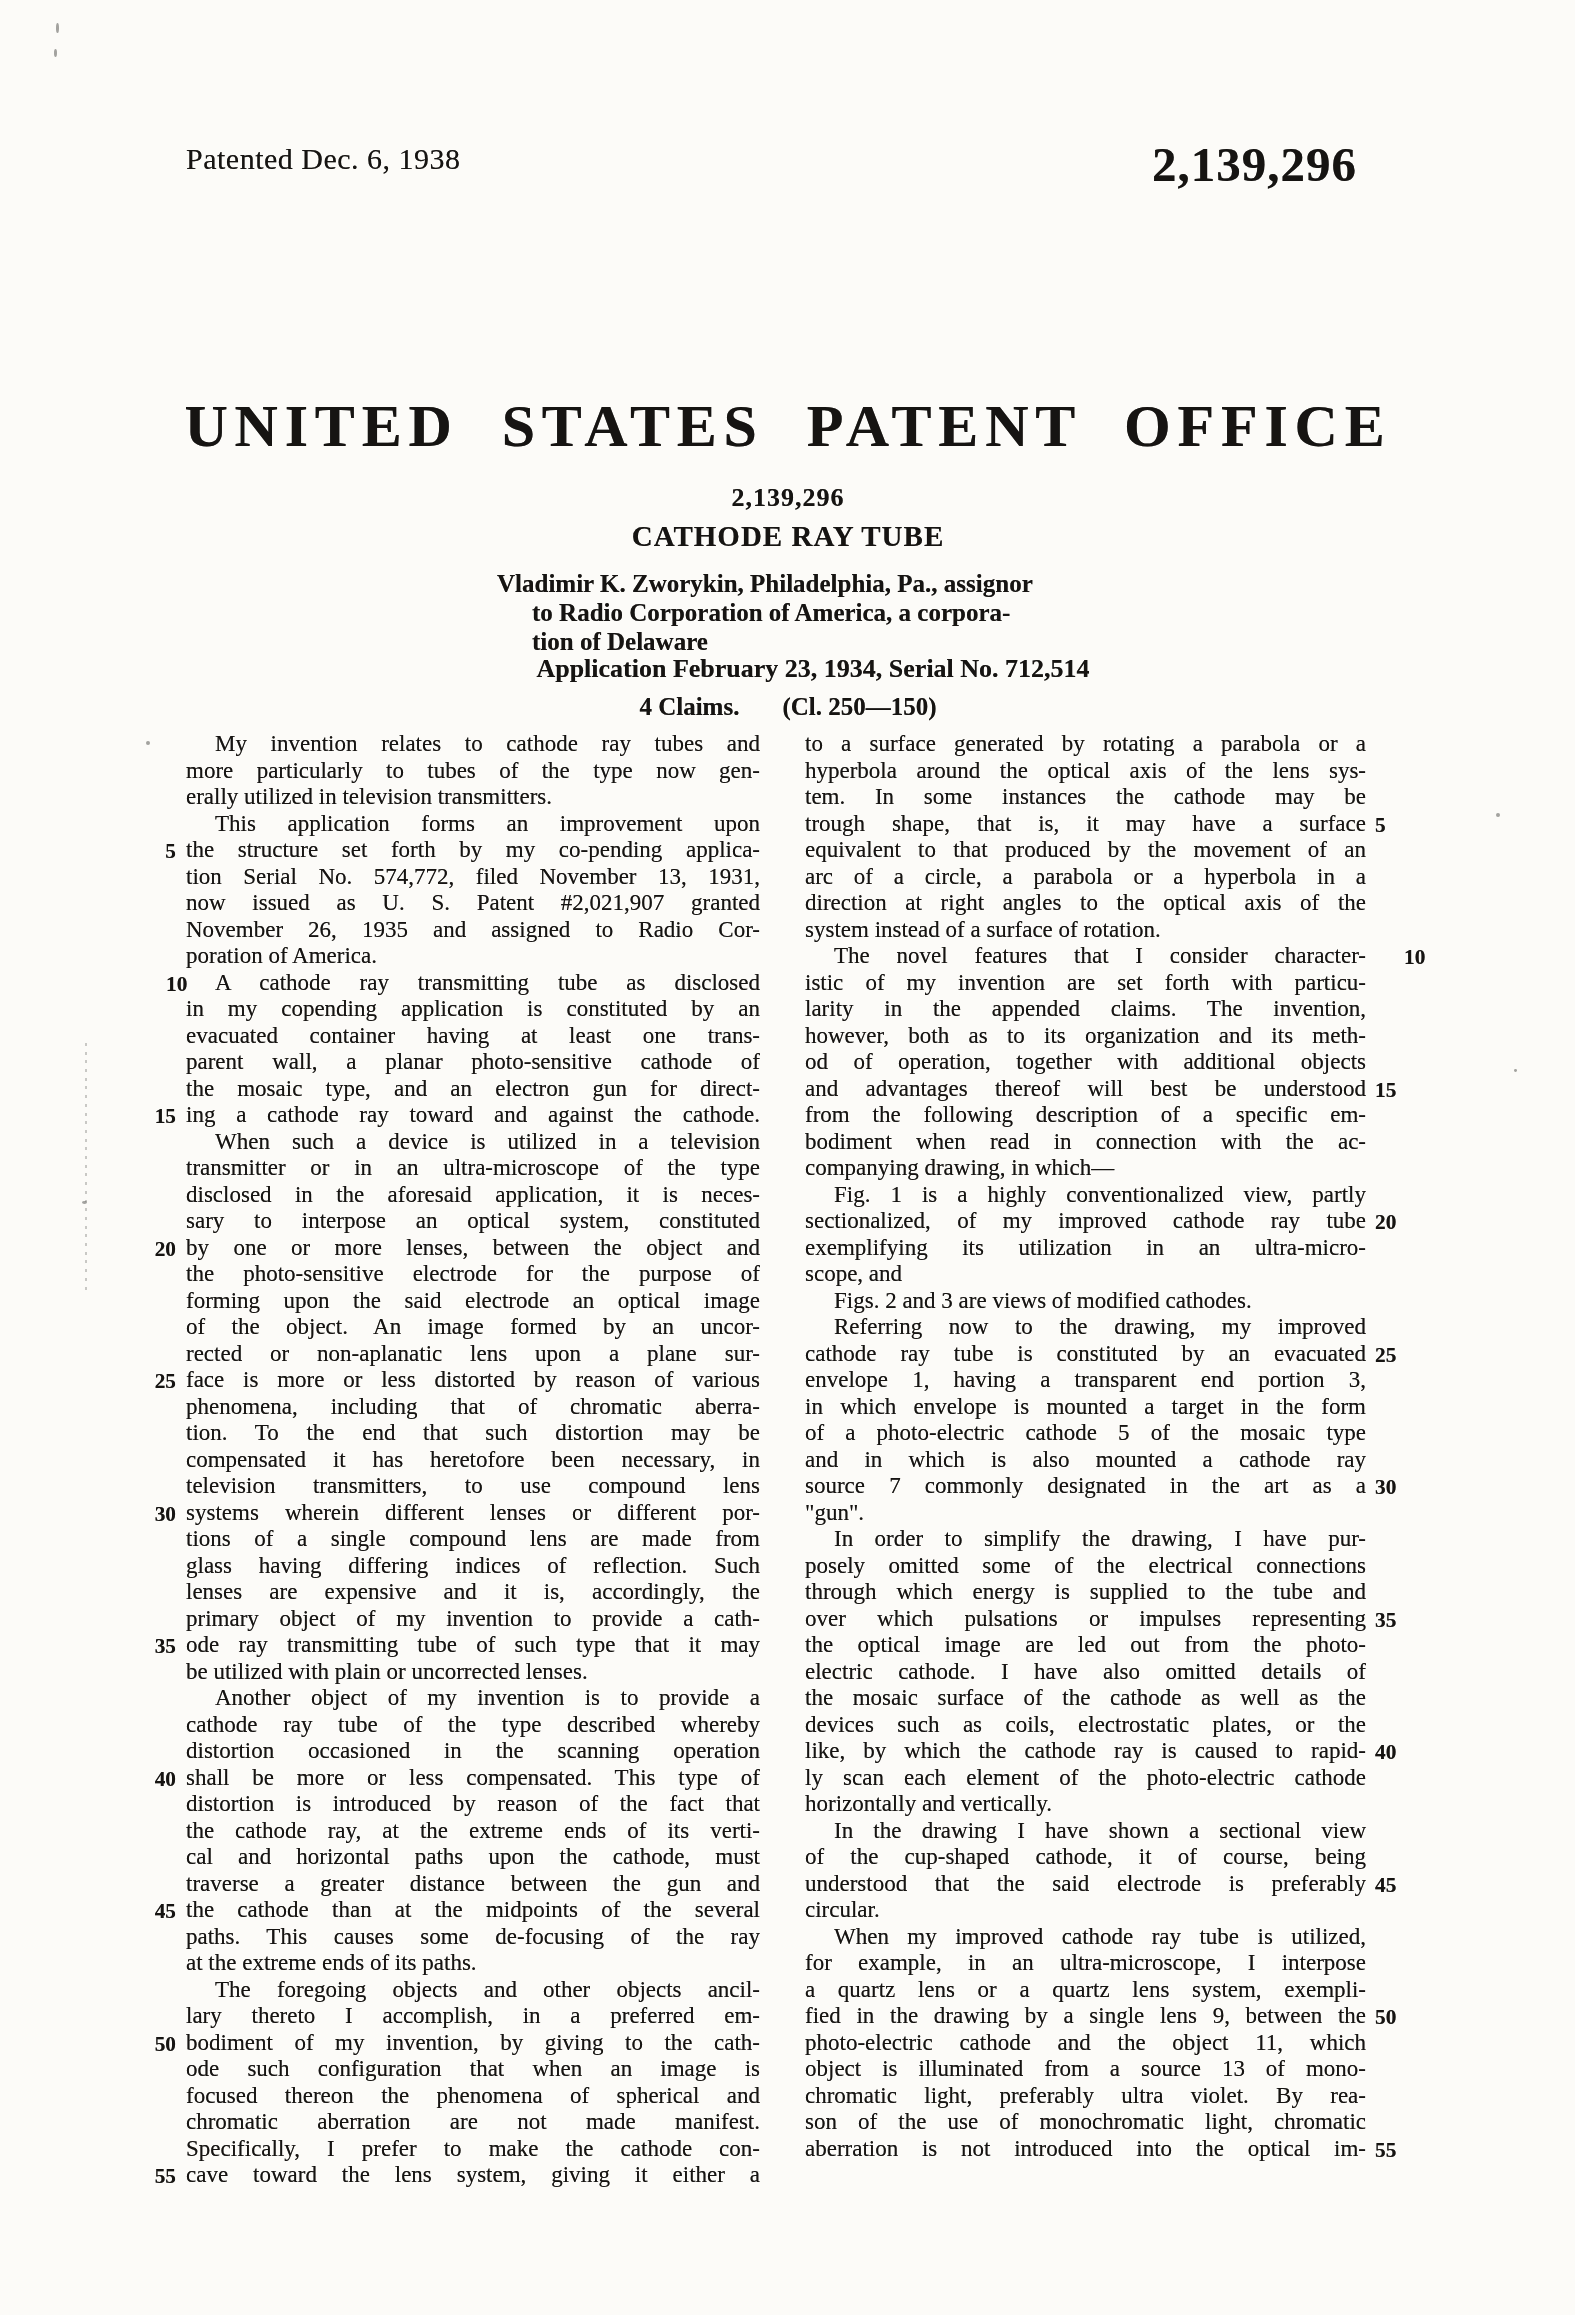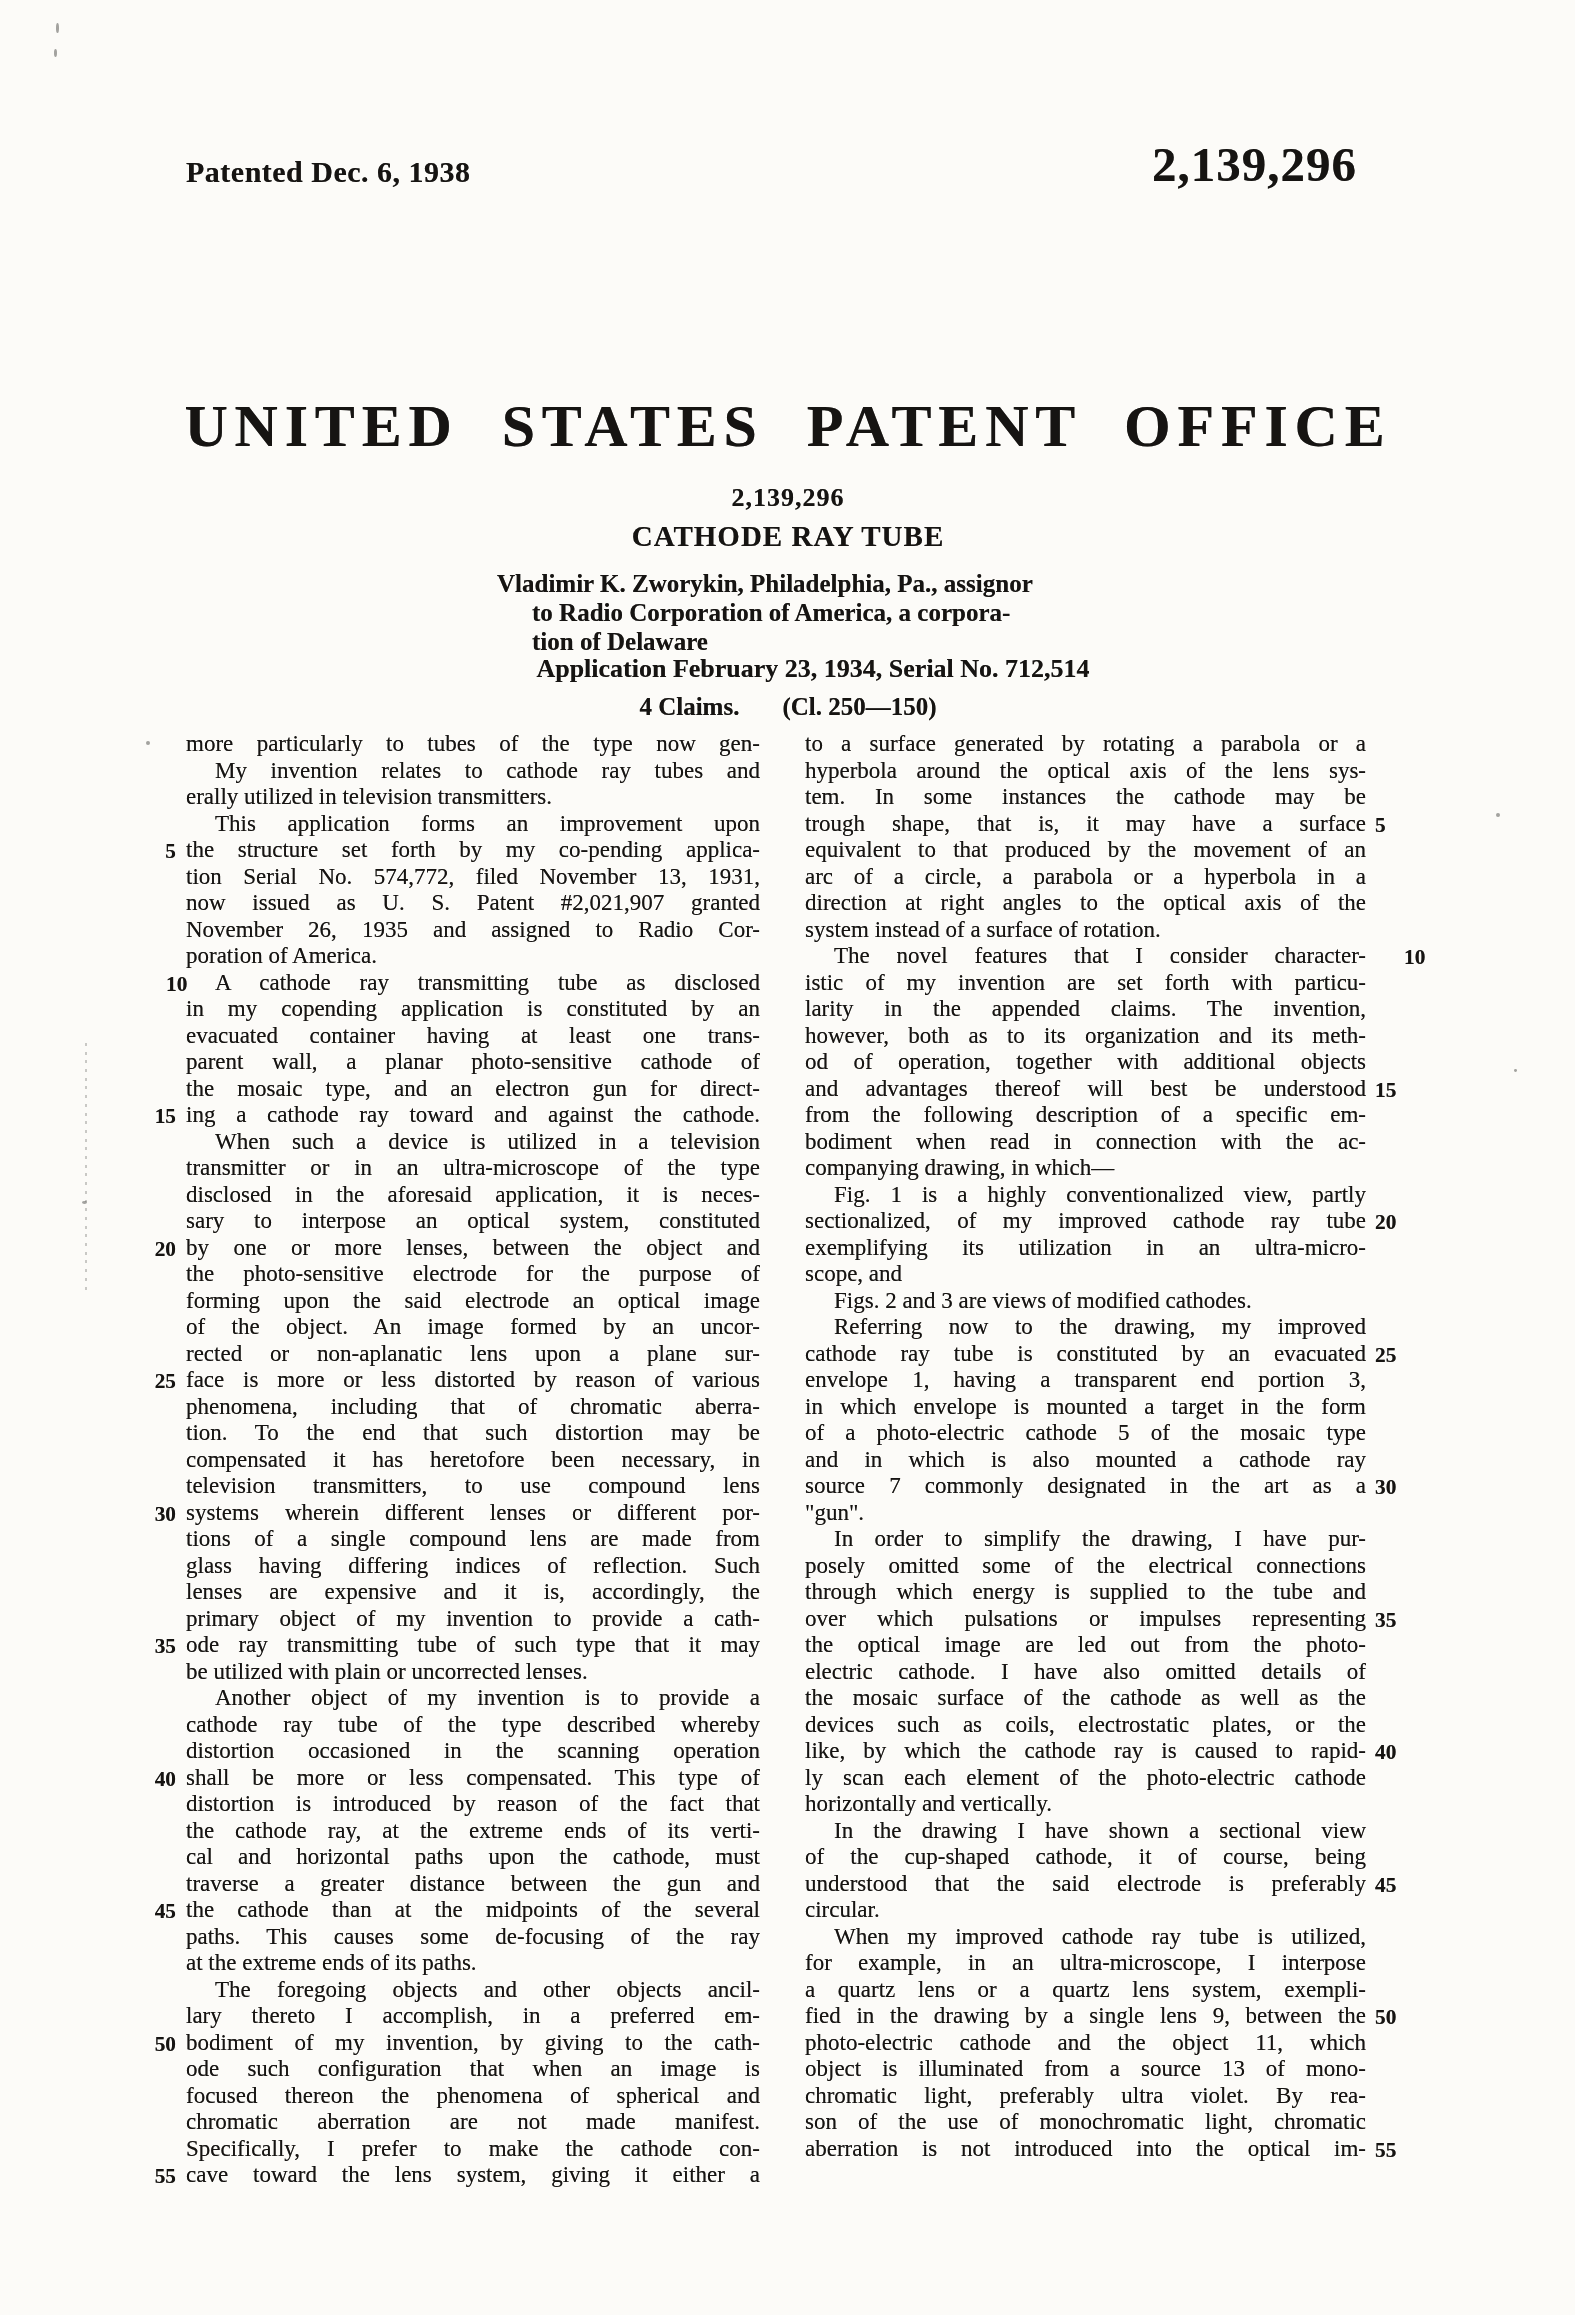--- a/index.html
+++ b/index.html
@@ -9,22 +9,22 @@
     margin:0 auto;
     background:#fcfbf8;
     font-family:"Liberation Serif", serif;
     color:#161412;
     overflow:hidden;
   }
   .ink { text-shadow:0 0 0.5px rgba(20,18,16,0.6); }
 
   
   .header-date {
-    position:absolute; left:186px; top:155px;
-    font-size:30px; font-weight:bold; letter-spacing:0.5px;
+    position:absolute; left:186px; top:142px;
+    font-size:30px; font-weight:normal; letter-spacing:0.5px;
   }
   .header-num {
     position:absolute; right:219px; top:136px;
     font-size:49px; font-weight:bold; letter-spacing:1px;
   }
 
   
   .office-title {
     position:absolute; top:392px; left:0; width:100%;
     text-align:center;
@@ -107,22 +107,22 @@
     <div class="cont">tion of Delaware</div>
   </div>
 
   <div class="application-line">Application February 23, 1934, Serial No. 712,514</div>
 
   <div class="claims-line">
     <span>4 Claims.</span><span class="claims-gap"></span><span>(Cl. 250—150)</span>
   </div>
 
   <div class="col" id="left-col">
+      <div class="line indent">My invention relates to cathode ray tubes and</div>
       <div class="line">more particularly to tubes of the type now gen-</div>
-      <div class="line indent">My invention relates to cathode ray tubes and</div>
       <div class="line short">erally utilized in television transmitters.</div>
       <div class="line indent">This application forms an improvement upon</div>
       <div class="line">the structure set forth by my co-pending applica-<span class="lnum">5</span></div>
       <div class="line">tion Serial No. 574,772, filed November 13, 1931,</div>
       <div class="line">now issued as U. S. Patent #2,021,907 granted</div>
       <div class="line">November 26, 1935 and assigned to Radio Cor-</div>
       <div class="line short">poration of America.</div>
       <div class="line indent">A cathode ray transmitting tube as disclosed<span class="lnum">10</span></div>
       <div class="line">in my copending application is constituted by an</div>
       <div class="line">evacuated container having at least one trans-</div>

